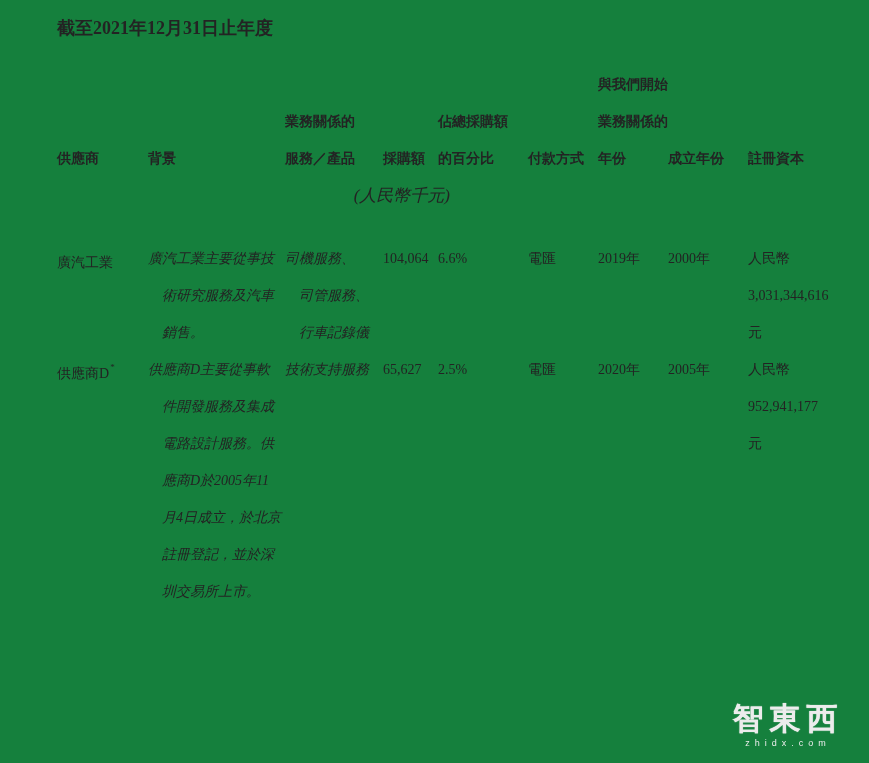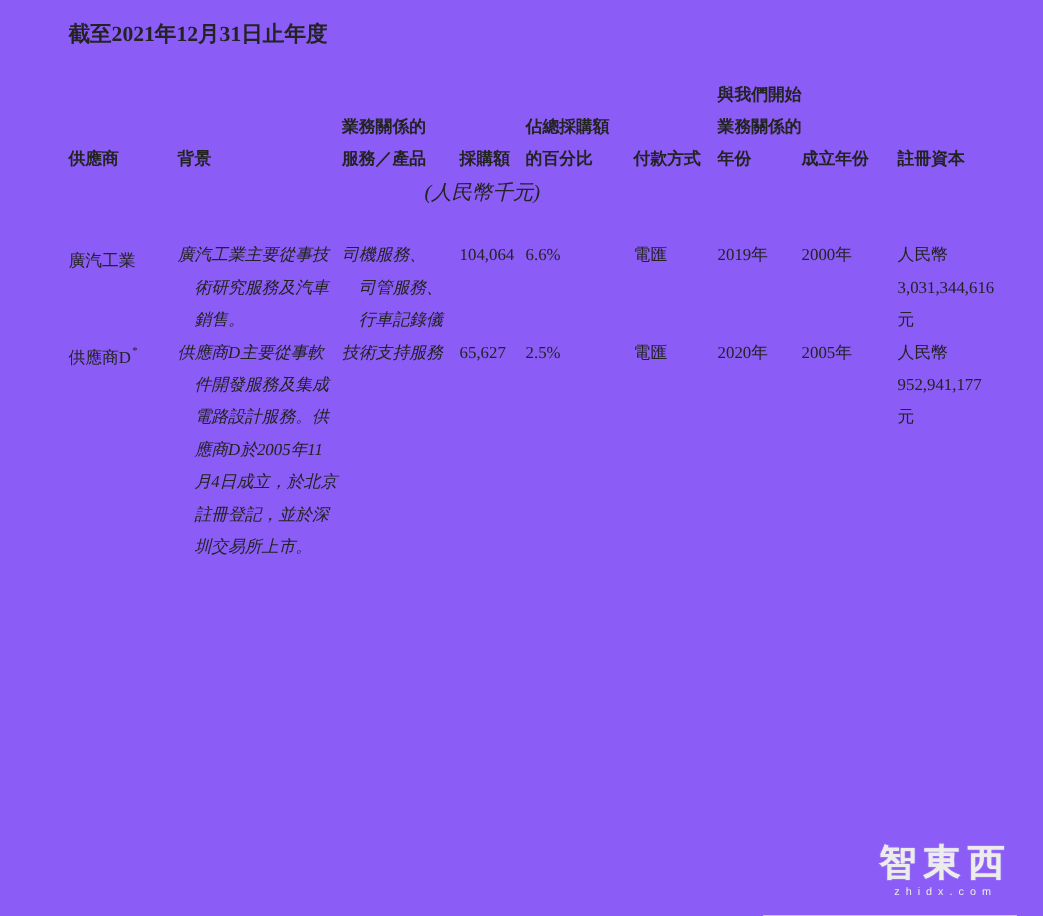--- a/index.html
+++ b/index.html
@@ -1,20 +1,20 @@
 <!DOCTYPE html>
 <html><head>
 <meta charset="utf-8">
 <style>
   html,body { margin:0; padding:0; background:#ffffff; }
   .page {
     position:relative;
     width:869px;
     height:763px;
-    background:#8b5cf6;
+    background:#15803d;
     overflow:hidden;
     font-family:"Liberation Serif","DejaVu Serif",serif;
     color:#232323;
   }
   .content { padding:16px 0 0 57px; }
 
   .title {
     font-size:18px;
     line-height:24px;
     font-weight:bold;
@@ -26,21 +26,21 @@
     table-layout:fixed;
     width:758px;
   }
   col.c1{width:91px}  col.c2{width:137px} col.c3{width:98px}
   col.c4{width:55px}  col.c5{width:76px}  col.c6{width:84px}
   col.c7{width:70px}  col.c8{width:80px}  col.c9{width:67px}
 
   th, td {
     padding:0;
     font-size:14px;
-    line-height:27px;
+    line-height:37px;
     text-align:left;
     vertical-align:top;
     font-weight:normal;
   }
   thead th {
     font-weight:bold;
     vertical-align:bottom;
     white-space:pre-line;
     overflow:visible;
   }

